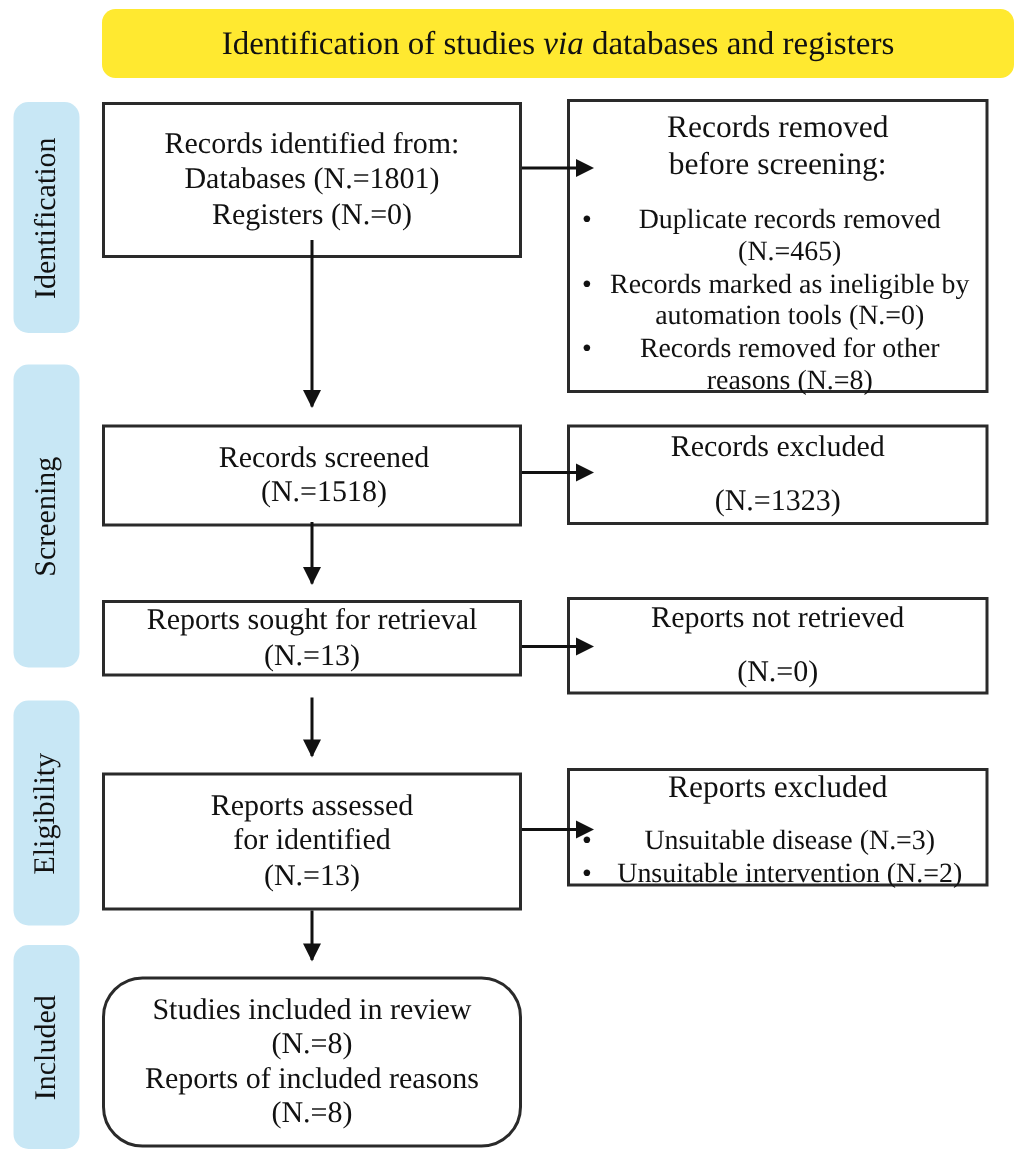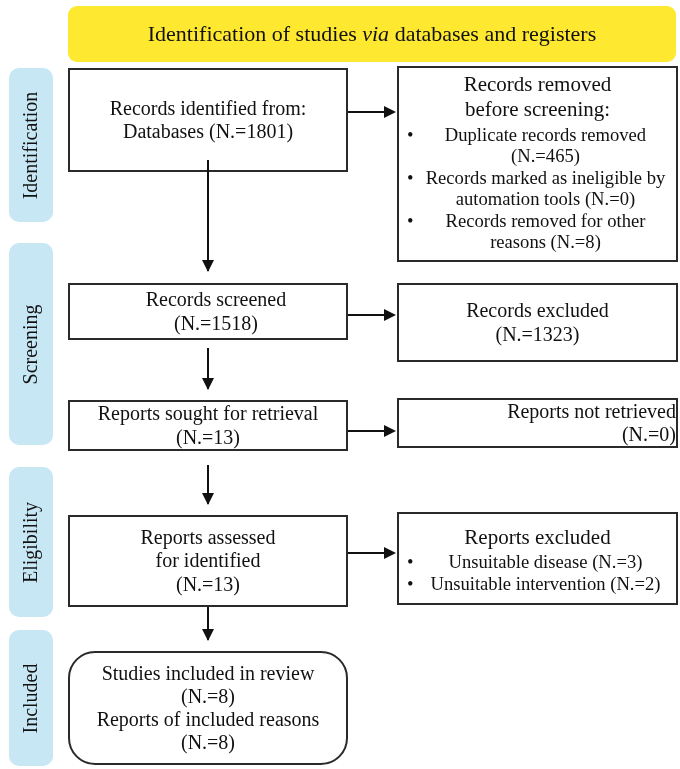--- a/index.html
+++ b/index.html
@@ -6,21 +6,21 @@
   #stage{
     position:relative;
     width:680px;height:769px;
     background:#ffffff;
     font-family:"Liberation Serif","DejaVu Serif",serif;
     color:#111;
     overflow:hidden;
   }
   
   .banner{
-    position:absolute;left:68px;top:6px;width:608px;height:56px;
+    position:absolute;left:68px;top:6px;width:608px;height:46px;
     background:#FFE930;border-radius:9px;
     display:flex;align-items:center;justify-content:center;
     font-size:22px;
   }
   .banner .it{font-style:italic;}
   
   .stage-label{
     position:absolute;left:9px;width:44px;
     background:#C8E7F5;border-radius:10px;
     display:flex;align-items:center;justify-content:center;
@@ -38,30 +38,30 @@
   .box{
     position:absolute;
     border:2px solid #2a2a2a;
     background:#fff;
     box-sizing:border-box;
     display:flex;flex-direction:column;justify-content:center;
     text-align:center;
     font-size:20px;line-height:1.16;
   }
   .lcol{left:68px;width:280px;}
-  .rcol{left:397px;width:281px;}
+  .rcol{left:378px;width:281px;gap:12px;}
   #box-l1{top:68px;height:104px;}
-  #box-l2{top:283px;height:57px;padding-left:16px;}
+  #box-l2{top:283px;height:68px;padding-left:16px;}
   #box-l3{top:400px;height:51px;}
   #box-l4{top:515px;height:92px;}
   #box-l5{top:651px;height:114px;border-radius:27px;}
   #box-r1{top:66px;height:196px;justify-content:flex-start;padding-top:4px;}
-  #box-r2{top:283px;height:79px;}
-  #box-r3{top:398px;height:50px;align-items:flex-end;}
-  #box-r4{top:512px;height:93px;padding-top:2px;}
+  #box-r2{top:283px;height:67px;}
+  #box-r3{top:398px;height:65px;}
+  #box-r4{top:512px;height:79px;padding-top:2px;}
   .heading{font-size:21px;line-height:1.18;text-align:center;}
   .bullets{text-align:center;padding:1px 4px 0 6px;}
   .bullet{
     position:relative;
     padding-left:14px;
     font-size:18.6px;line-height:1.13;
     margin-top:1px;
   }
   .bullet::before{
     content:"\2022";
@@ -111,20 +111,21 @@
   <div class="stage-label" id="lbl-eligibility">
     <span>Eligibility</span>
   </div>
   <div class="stage-label" id="lbl-included">
     <span>Included</span>
   </div>
 
   <div class="box lcol" id="box-l1">
     <div>Records identified from:</div>
     <div>Databases (N.=1801)</div>
+    <div>Registers (N.=0)</div>
   </div>
 
   <div class="box lcol" id="box-l2">
     <div>Records screened</div>
     <div>(N.=1518)</div>
   </div>
 
   <div class="box lcol" id="box-l3">
     <div>Reports sought for retrieval</div>
     <div>(N.=13)</div>

